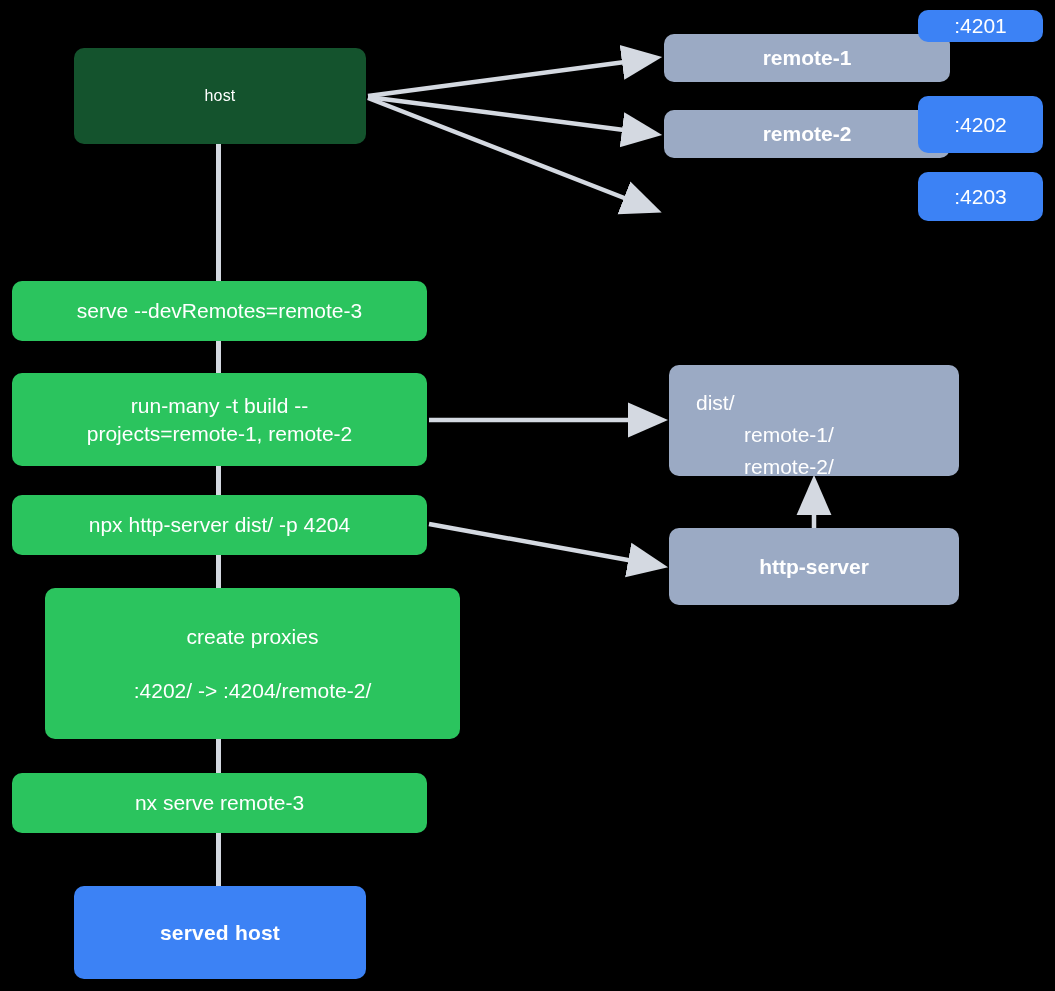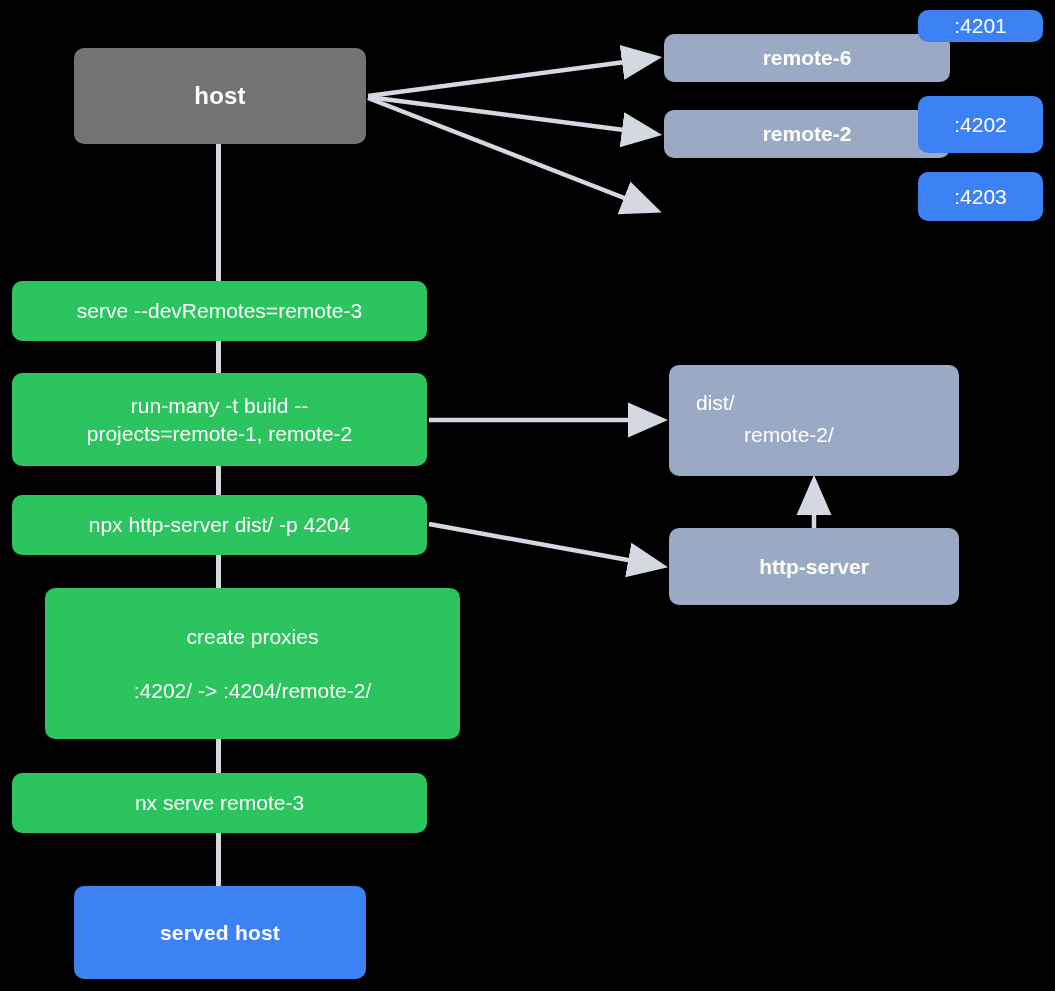--- a/index.html
+++ b/index.html
@@ -22,23 +22,23 @@
     display: flex;
     flex-direction: column;
     align-items: center;
     justify-content: center;
     text-align: center;
     color: #ffffff;
     line-height: 1.32;
     z-index: 3;
   }
   .node.host {
-    background: #737373;
-    font-weight: bold;
-    font-size: 24px;
+    background: #14532d;
+    font-weight: normal;
+    font-size: 16px;
     letter-spacing: .2px;
   }
   .node.served {
     background: #3C82F5;
     font-weight: bold;
     font-size: 21px;
     letter-spacing: .2px;
   }
   .node.cmd {
     background: #2BC45E;
@@ -117,21 +117,21 @@
       <path d="M429,524 L661,566" marker-end="url(#ah)"></path>
       <path d="M814,528 L814,482" marker-end="url(#ah)"></path>
     </g>
   </svg>
 
   <div class="node host" style="left:74px; top:48px; width:292px; height:96px;">
     <span>host</span>
   </div>
 
   <div class="node gray bold" style="left:664px; top:34px; width:286px; height:48px;">
-    <span>remote-6</span>
+    <span>remote-1</span>
   </div>
   <div class="badge" style="left:918px; top:10px; width:125px; height:32px;">
     <span>:4201</span>
   </div>
 
   <div class="node gray bold" style="left:664px; top:110px; width:286px; height:48px;">
     <span>remote-2</span>
   </div>
   <div class="badge" style="left:918px; top:96px; width:125px; height:57px;">
     <span>:4202</span>
@@ -162,20 +162,21 @@
   <div class="node cmd" style="left:12px; top:773px; width:415px; height:60px;">
     <span>nx serve remote-3</span>
   </div>
 
   <div class="node served" style="left:74px; top:886px; width:292px; height:93px;">
     <span>served host</span>
   </div>
 
   <div class="distbox" style="left:669px; top:365px; width:290px; height:111px;">
     <div>dist/</div>
+    <div class="dist-indent">remote-1/</div>
     <div class="dist-indent">remote-2/</div>
   </div>
 
   <div class="node gray bold" style="left:669px; top:528px; width:290px; height:77px;">
     <span>http-server</span>
   </div>
 
 </div>
 
 </body></html>

